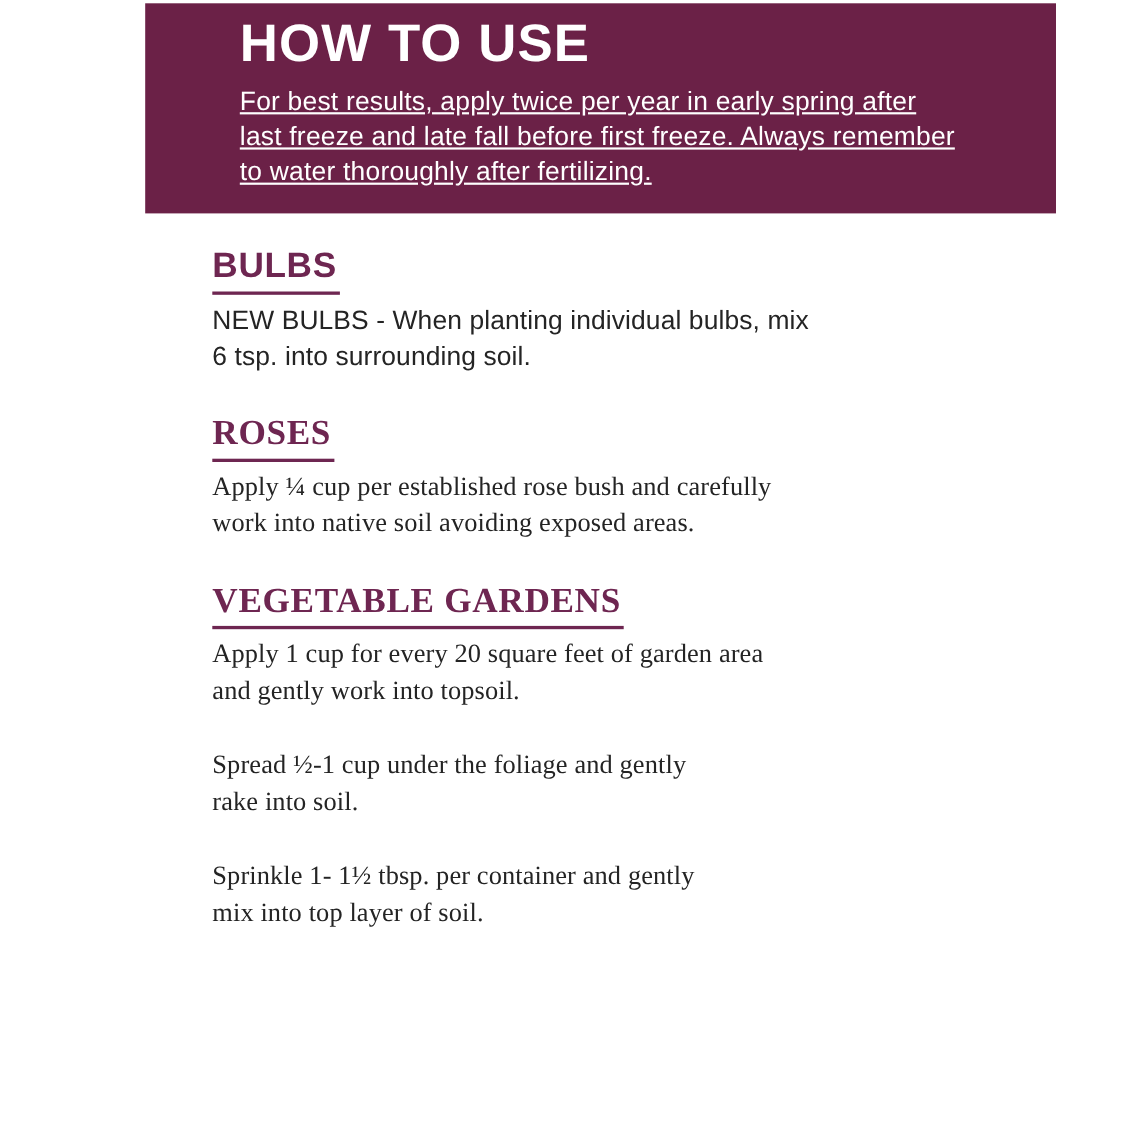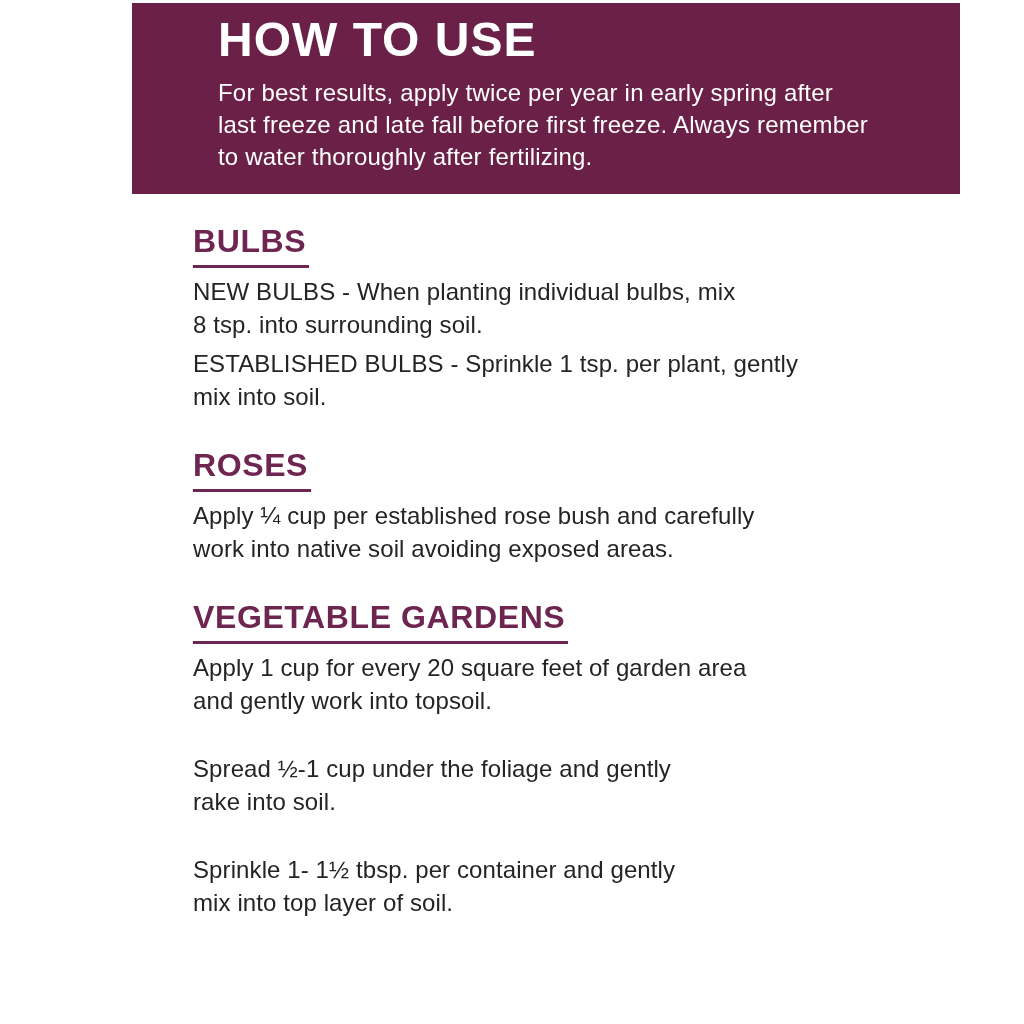--- a/index.html
+++ b/index.html
@@ -42,30 +42,31 @@
     white-space: pre;
   }
   .band-subtitle {
     margin: 11px 0 0 0;
     color: #ffffff;
     font-size: 24px;
     line-height: 32px;
     font-weight: 400;
     letter-spacing: 0.2px;
     white-space: pre;
+    text-decoration: underline;
   }
   
   .content {
     position: absolute;
     left: 0;
     top: 194px;
     width: 812px;
     padding: 30px 40px 0 193px;
   }
-  .section + .section { margin-top: 35px; }
+  .section + .section { margin-top: 35px; font-family: Liberation Serif, serif; }
   .section h2 {
     margin: 0;
     display: block;
     width: fit-content;
     color: var(--accent);
     font-size: 32px;
     line-height: 34px;
     font-weight: 700;
     letter-spacing: 0.6px;
     padding: 0 3px 7px 0;
@@ -90,23 +91,21 @@
   <p class="band-subtitle">For best results, apply twice per year in early spring after
 last freeze and late fall before first freeze. Always remember
 to water thoroughly after fertilizing.</p>
 </header>
 
 <main class="content">
 
   <section class="section">
     <h2>BULBS</h2>
     <p>NEW BULBS - When planting individual bulbs, mix
-8 tsp. into surrounding soil.</p>
-    <p>ESTABLISHED BULBS - Sprinkle 1 tsp. per plant, gently
-mix into soil.</p>
+6 tsp. into surrounding soil.</p>
   </section>
 
   <section class="section">
     <h2>ROSES</h2>
     <p>Apply ¼ cup per established rose bush and carefully
 work into native soil avoiding exposed areas.</p>
   </section>
 
   <section class="section">
     <h2>VEGETABLE GARDENS</h2>

